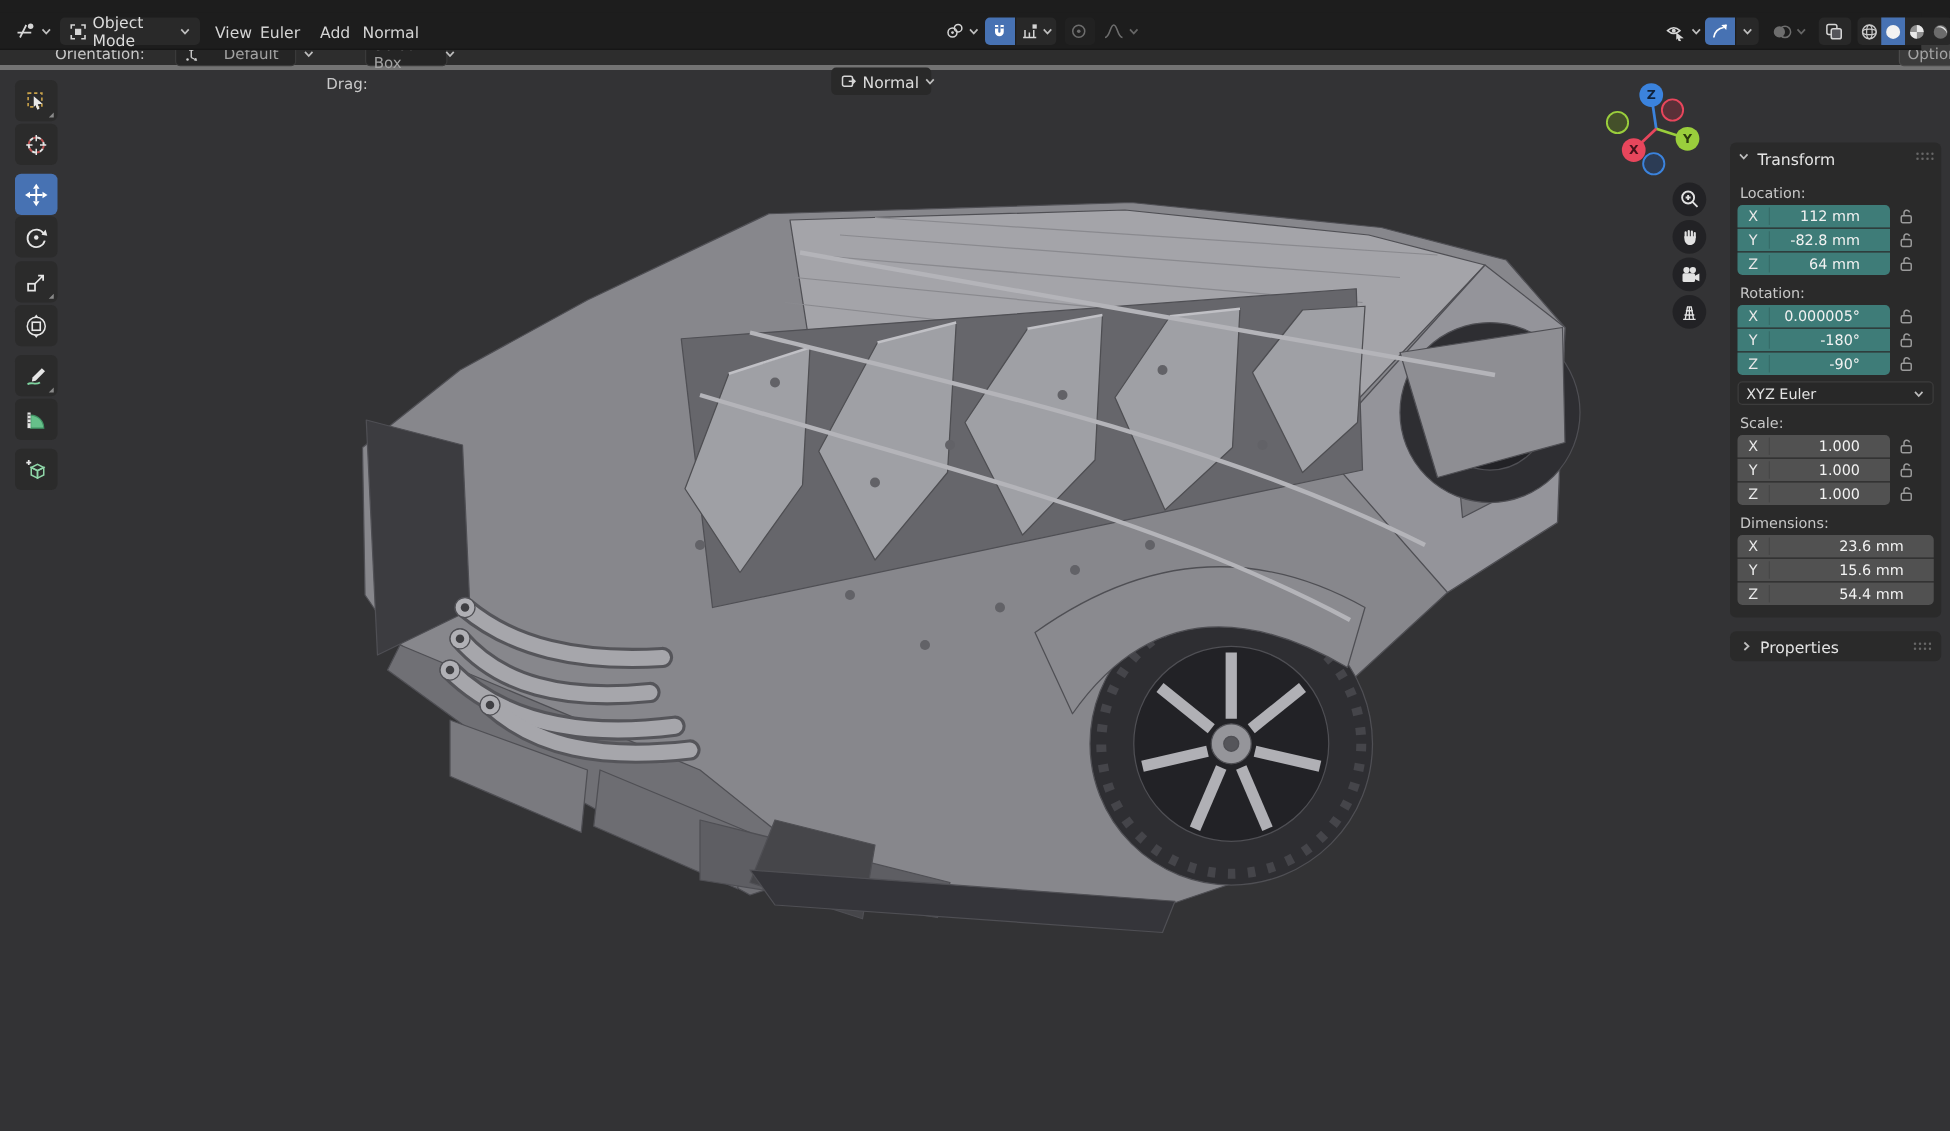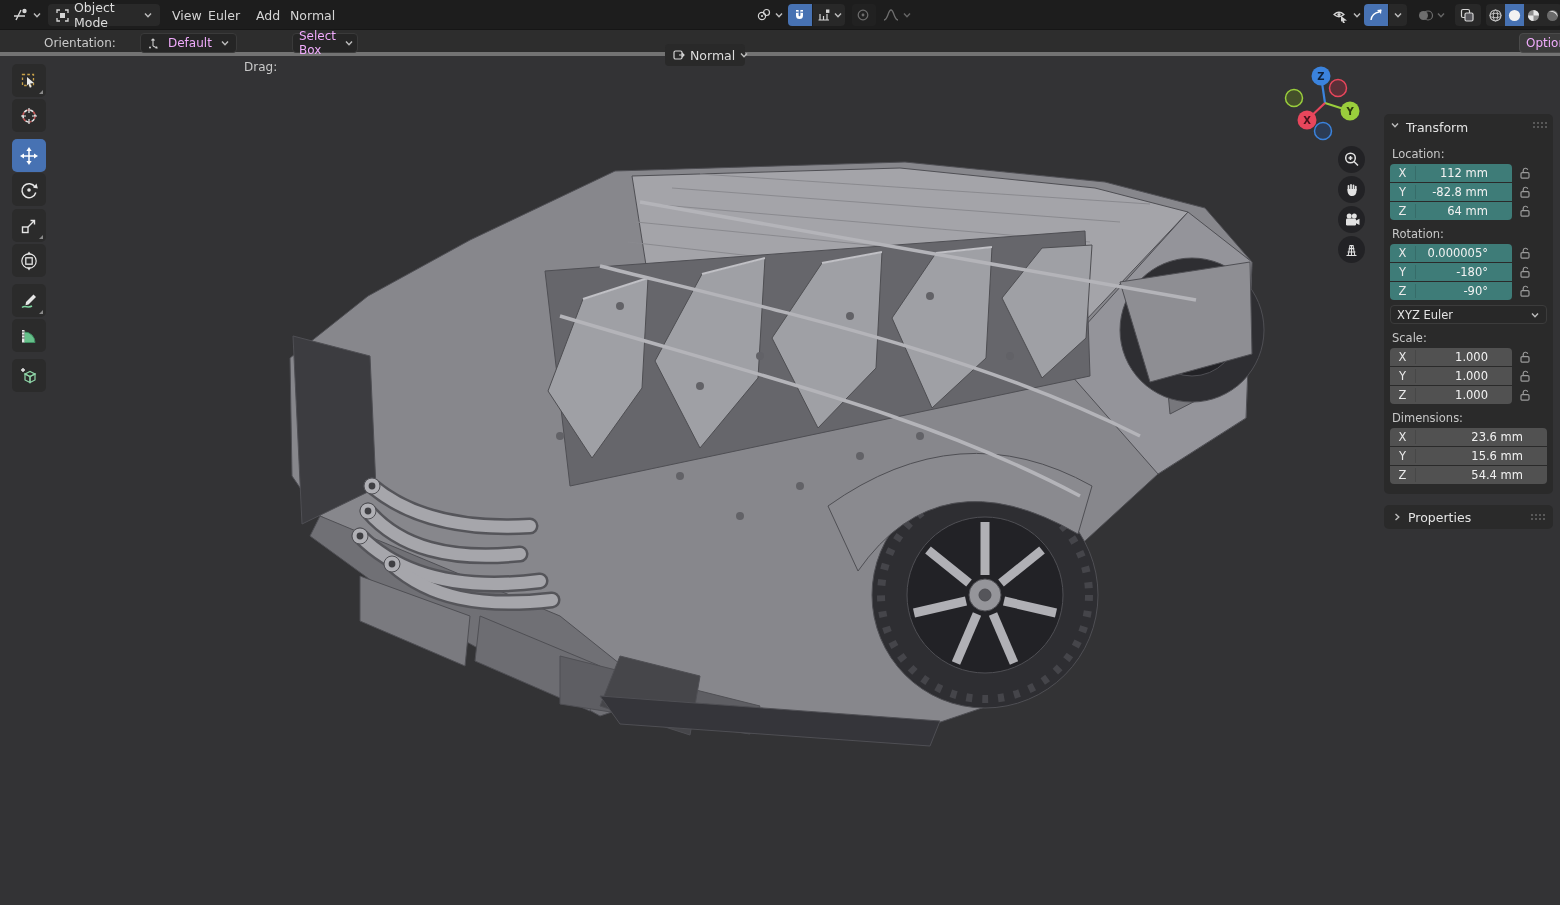--- a/index.html
+++ b/index.html
@@ -2,41 +2,41 @@
 <html><head>
 <meta charset="utf-8">
 <style>
   * { margin:0; padding:0; box-sizing:border-box; }
   html,body { width:1560px; height:905px; overflow:hidden; background:#1d1d1d;
     font-family:"DejaVu Sans","Liberation Sans",sans-serif; color:#d8d8d8; }
   .abs { position:absolute; }
   svg { display:block; }
 
   
-  #topbar { position:absolute; left:0; top:0; width:1537px; height:30px;
+  #topbar { position:absolute; left:0; top:10px; width:1537px; height:30px;
     background:#1d1d1d; border-bottom:1px solid #161616; z-index:30; }
   .hbtn { position:absolute; top:4px; height:22px; display:flex; align-items:center;
     gap:4px; padding:0 7px; background:#292929; border-radius:4px; font-size:12.5px;
     color:#dcdcdc; cursor:default; }
   .menuword { position:absolute; top:0; height:30px; display:flex; align-items:center;
     font-size:12.5px; color:#d4d4d4; padding:0 6px; }
   .flatbtn { position:absolute; top:4px; height:22px; display:flex; align-items:center;
     gap:2px; padding:0 4px; border-radius:4px; }
   .bluebtn { background:#4772b3; }
   .darkbtn { background:#282828; }
   .dim { opacity:.45; }
 
   
   #toolrow { position:absolute; left:0; top:30px; width:1560px; height:26px;
     background:#2d2d2d; border-bottom:4px solid #737373; z-index:29; }
   .trlabel { position:absolute; top:0; height:26px; display:flex; align-items:center;
     font-size:12px; color:#c9c9c9; }
   .trdrop { position:absolute; top:3px; height:20px; display:flex; align-items:center;
-    gap:8px; background:#252525; border:1px solid #3a3a3a; border-radius:4px;
-    padding:0 6px; font-size:12px; color:#f0abfc; }
+    gap:19px; background:#252525; border:1px solid #3a3a3a; border-radius:4px;
+    padding:0 6px; font-size:12px; color:#a3a3a3; }
 
   
   #viewport { position:absolute; left:0; top:56px; width:1560px; height:849px;
     background:#333335; overflow:hidden; }
 
   
   .tbtn { position:absolute; left:12px; width:34px; height:33px; background:#2b2b2b;
     border-radius:5px; display:flex; align-items:center; justify-content:center; z-index:10; }
   .tbtn.active { background:#4772b3; }
   .subtri { position:absolute; right:3px; bottom:3px; width:0; height:0;
@@ -262,21 +262,21 @@
   <div class="trdrop" style="left:140px; width:97px;">
     <svg class="ic" width="13" height="13" viewBox="0 0 13 13">
       <path d="M6 2 V9 M6 9 L10 11 M4.5 3.5 L6 2 L7.5 3.5 M8.5 11 L10 11 L9.5 9.5" fill="none" stroke="#cfcfcf" stroke-width="1.1"></path>
       <circle cx="3" cy="10.5" r="1" fill="#cfcfcf"></circle>
     </svg>
     <span style="flex:1">Default</span>
     <svg class="ic" width="10" height="10">
         <use href="#sym-chev-d"></use>
       </svg>
   </div>
-  <div class="trlabel" style="left:244px;margin-top:24px;">Drag:</div>
+  <div class="trlabel" style="left:261px;margin-top:24px;">Drag:</div>
   <div class="trdrop" style="left:292px; width:66px;">
     <span style="flex:1">Select Box</span>
     <svg class="ic" width="10" height="10">
         <use href="#sym-chev-d"></use>
       </svg>
   </div>
   <div class="trdrop" style="left:1519px; width:55px; background:#3b3b3b; border-color:#4a4a4a;">
     <span>Options</span>
   </div>
 </div>

